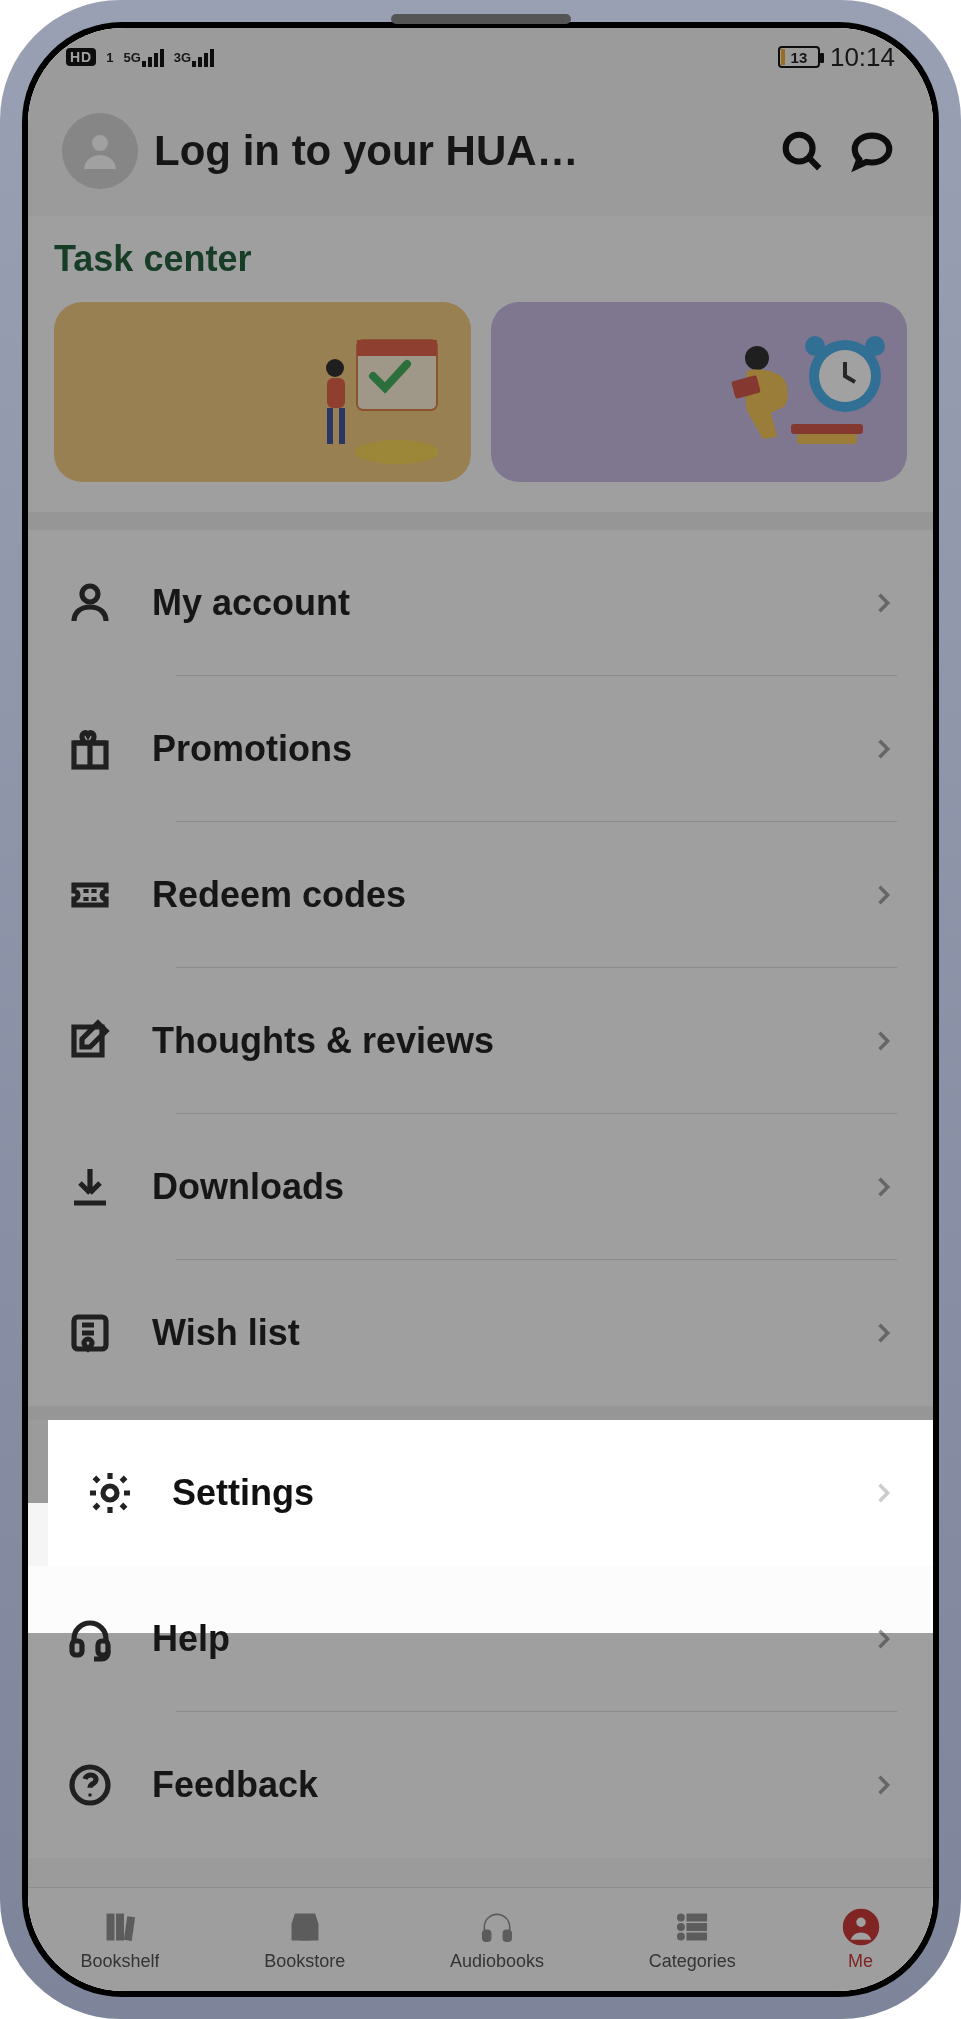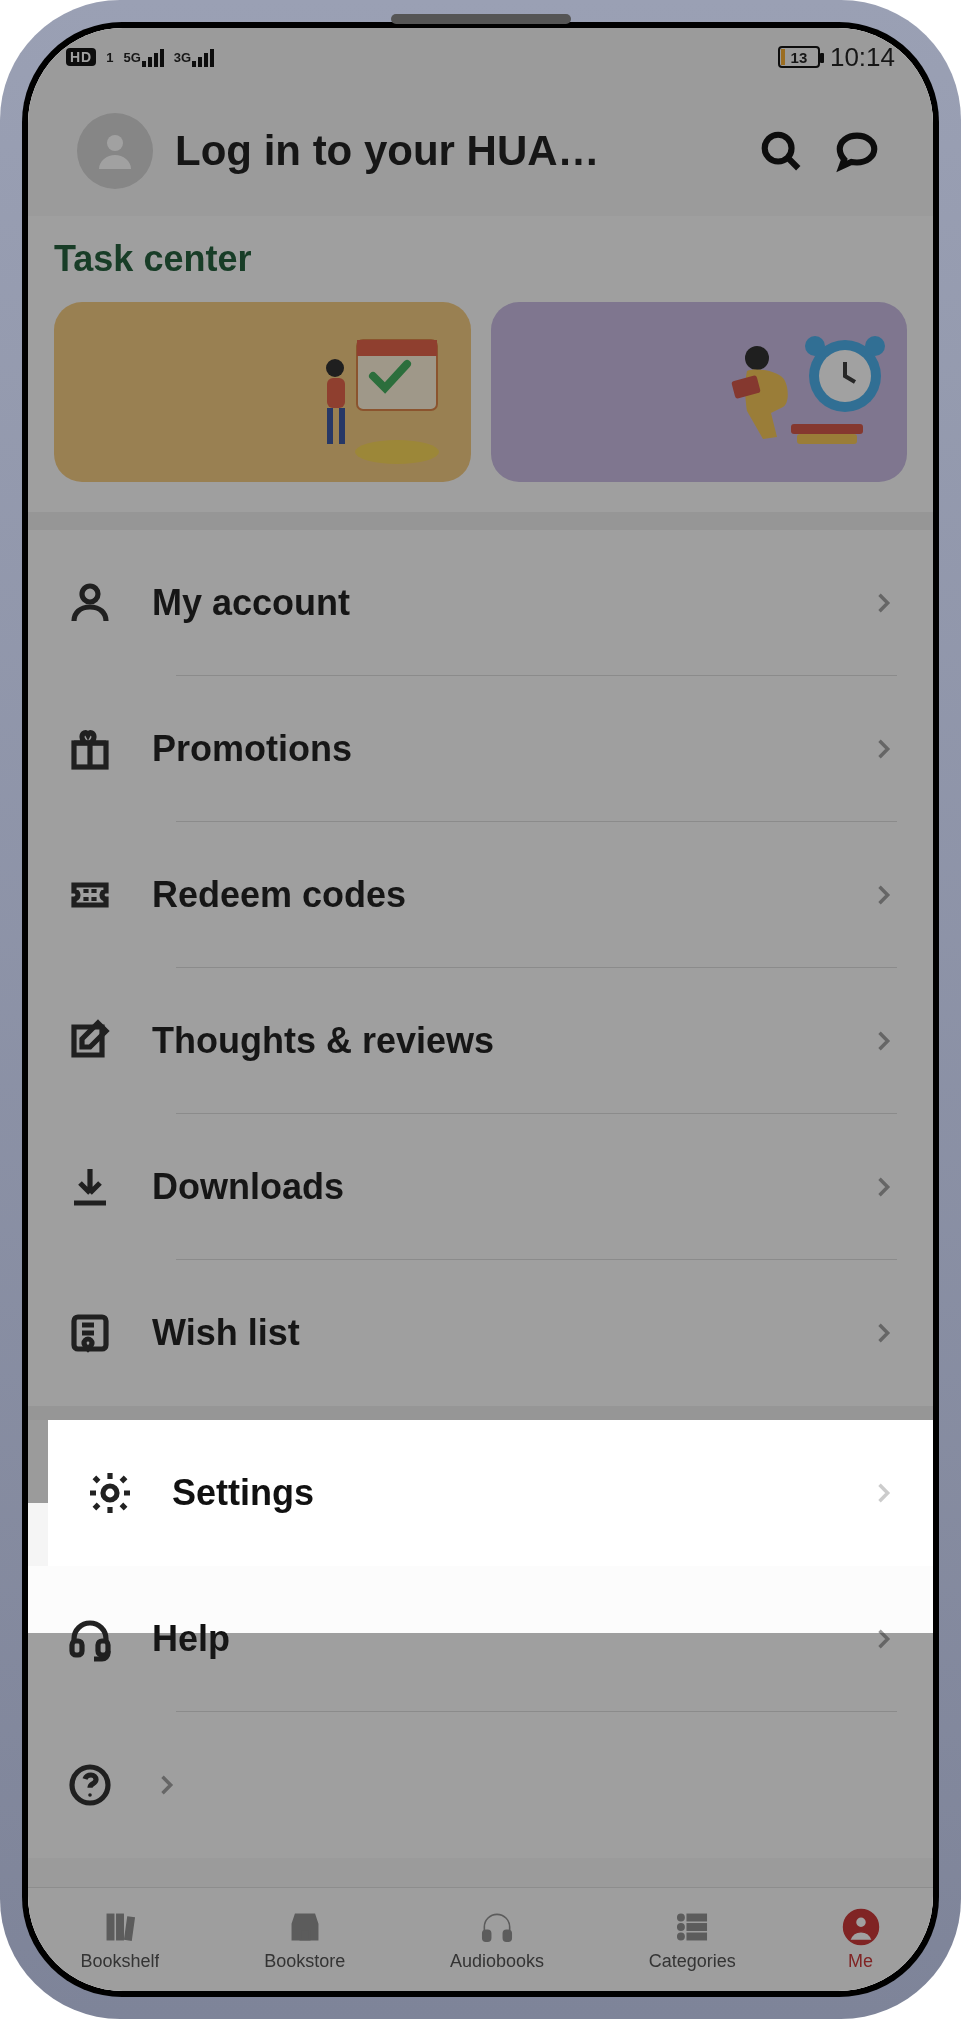--- a/index.html
+++ b/index.html
@@ -43,22 +43,22 @@
   .status-left, .status-right { display:flex; align-items:center; gap:10px; }
   .status-icon { display:inline-flex; align-items:center; }
   .hd-badge { background:#000; color:#fff; font-size:14px; font-weight:700; padding:1px 4px; border-radius:4px; letter-spacing:1px;}
   .sig-sup { font-size:13px; font-weight:700; margin-right:1px;}
   .battery-box { width:42px; height:22px; border:2px solid #000; border-radius:4px; position:relative; display:inline-block;}
   .battery-nub { position:absolute; right:-6px; top:5px; width:4px; height:10px; background:#000; border-radius:1px;}
   .battery-fill { position:absolute; left:1px; top:1px; bottom:1px; width:12%; background:#f5a623;}
   .battery-text { position:absolute; inset:0; display:flex; align-items:center; justify-content:center; font-size:15px; font-weight:700;}
   
   .header {
-    height:130px; display:flex; align-items:center; gap:22px;
-    padding:0 49px; background:#f5f5f5;
+    height:130px; display:flex; align-items:center; gap:16px;
+    padding:0 34px; background:#f5f5f5;
   }
   .avatar {
     width:76px; height:76px; border-radius:50%; background:#d0d0d0;
     display:flex; align-items:center; justify-content:center;
   }
   .avatar svg { width:48px; height:48px; fill:#fff;}
   .header-title { flex:1; font-size:42px; font-weight:700; color:#111; white-space:nowrap; overflow:hidden; text-overflow:ellipsis;}
   .header-icon { width:54px; height:54px; display:flex; align-items:center; justify-content:center;}
   .header-icon svg { width:46px; height:46px; stroke:#000; fill:none; stroke-width:3.2;}
   
@@ -362,20 +362,21 @@
             </svg></span>
       </div>
       <div class="list-row row-noborder">
         <span class="row-icon">
             <svg viewBox="0 0 24 24">
               <circle cx="12" cy="12" r="9"></circle>
               <path d="M9.5 9c.5-1.5 2-2 3-2 1.5 0 2.5 1 2.5 2.2 0 1-.7 1.6-1.6 2.2-1 .6-1.4 1-1.4 2"></path>
               <circle cx="12" cy="17" r="0.9" fill="#222" stroke="none"></circle>
             </svg>
           </span>
+        <span class="row-label">Feedback</span>
         <span class="row-chevron"><svg viewBox="0 0 24 24">
               <path d="M9 5l7 7-7 7"></path>
             </svg></span>
       </div>
 
       <div class="bottom-nav">
         <div class="nav-item">
           <span class="nav-icon">
               <svg viewBox="0 0 24 24">
                 <rect x="4" y="4" width="4" height="16"></rect>

